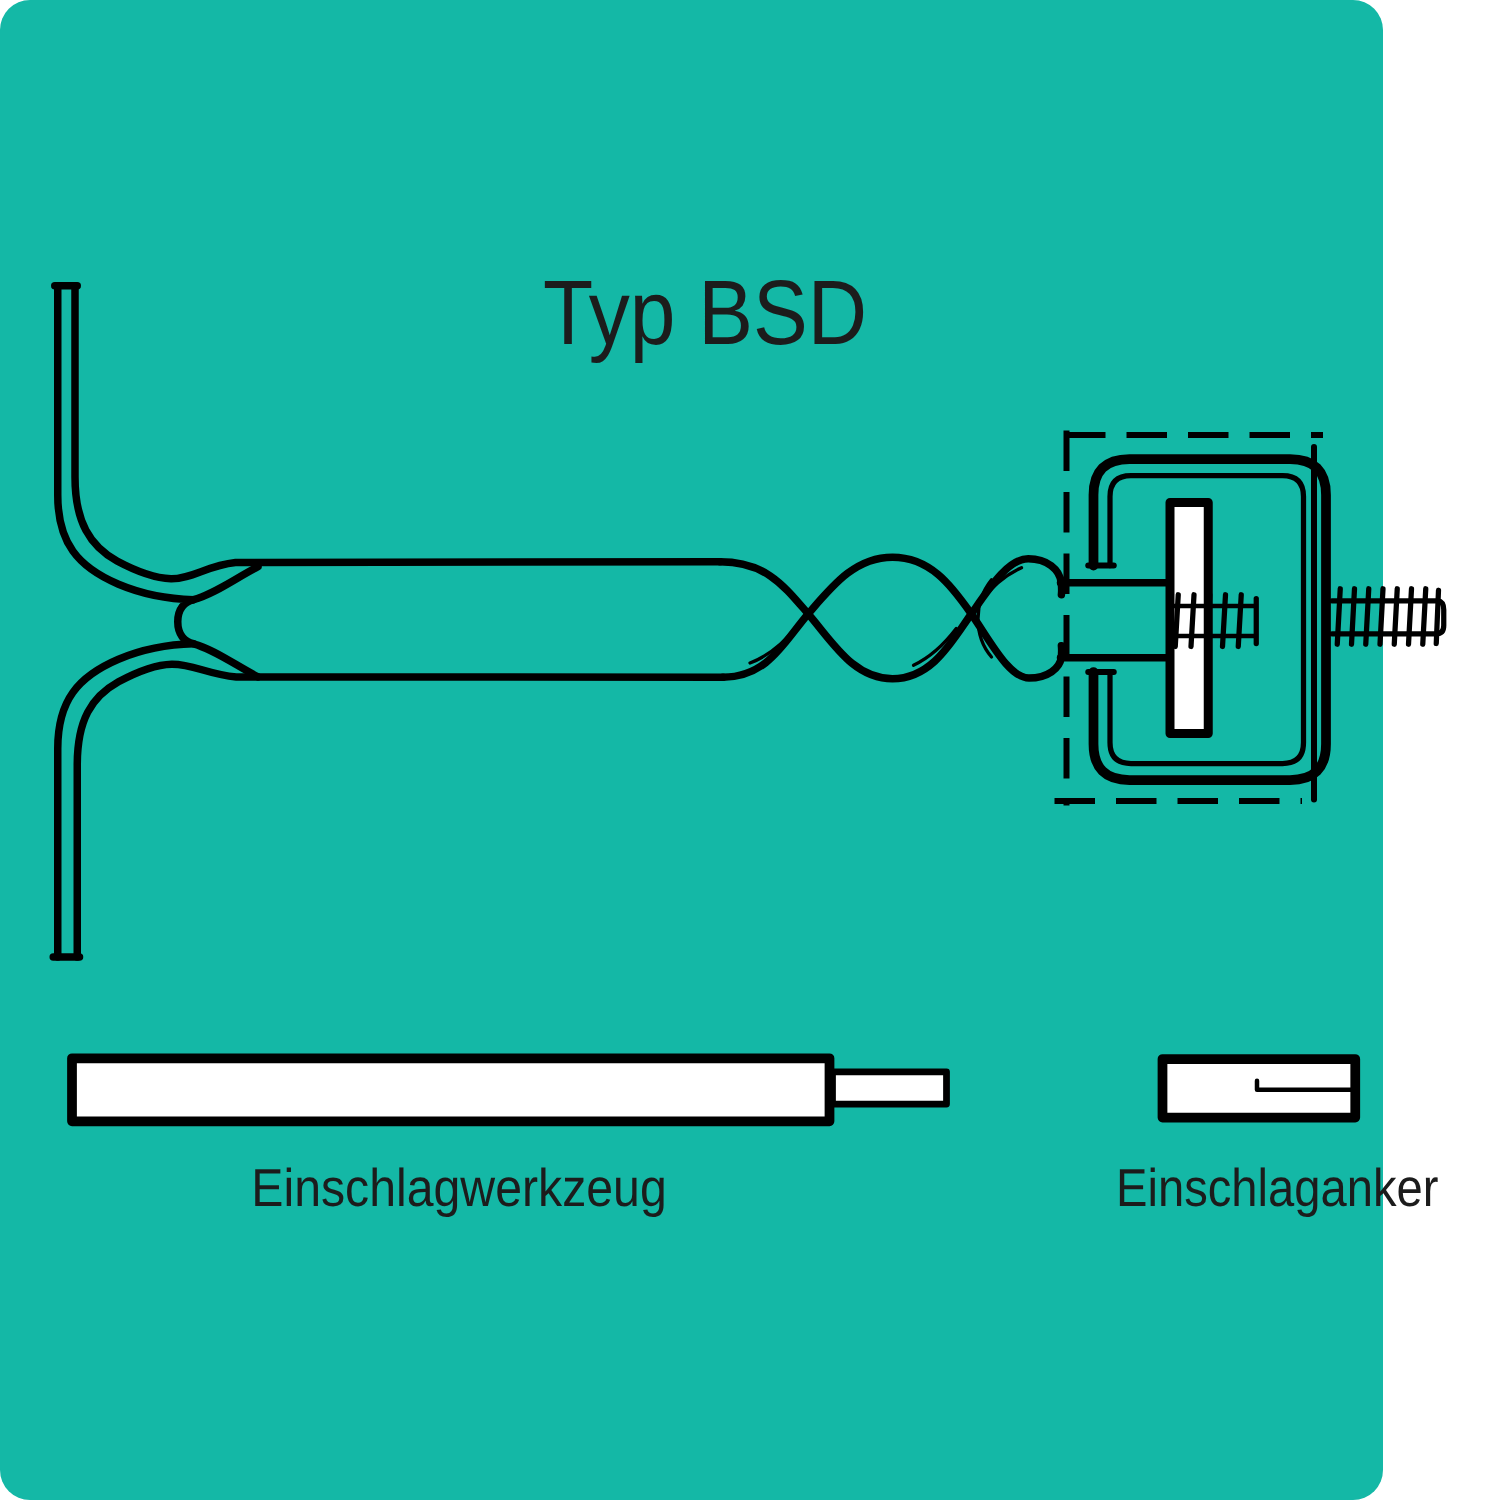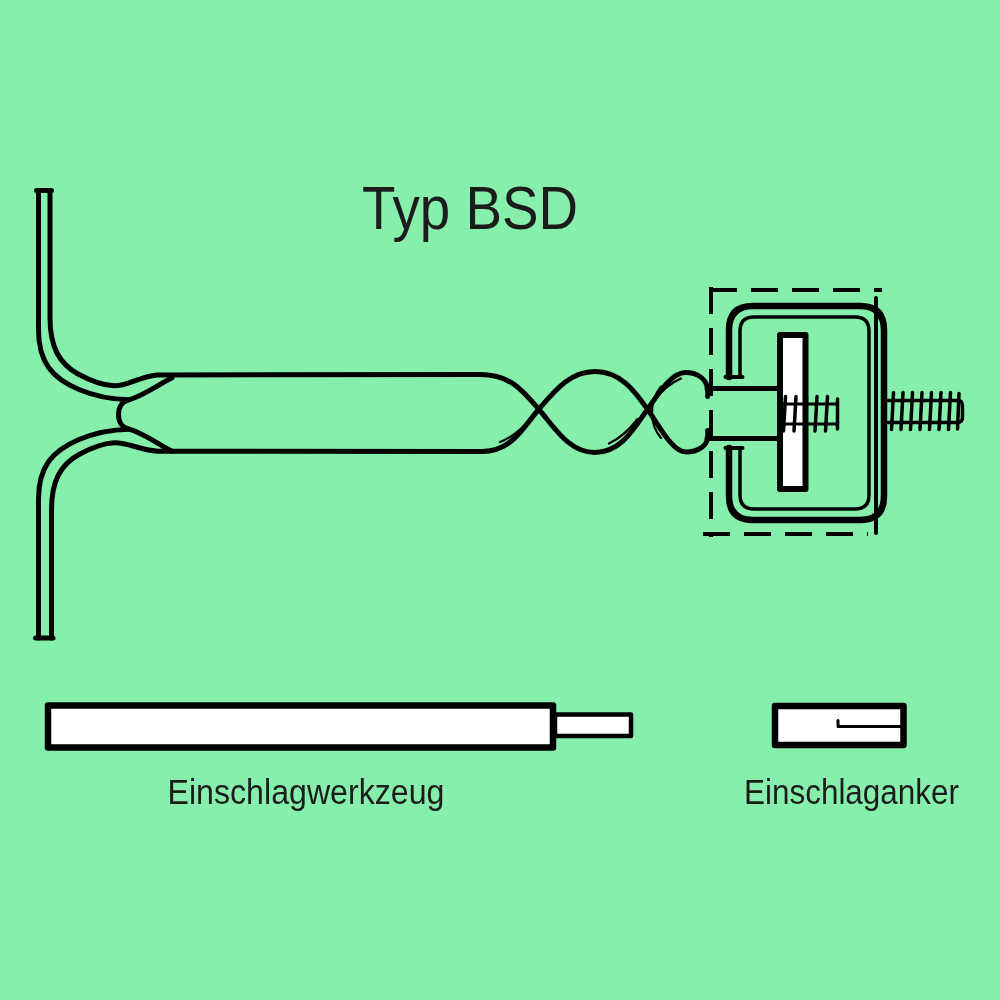--- a/index.html
+++ b/index.html
@@ -6,23 +6,24 @@
     margin: 0;
     padding: 0;
     background: #ffffff;
     width: 1000px;
     height: 1000px;
     overflow: hidden;
     font-family: "Liberation Sans", sans-serif;
   }
   .stage {
     position: relative;
-    width: 1000px;
+    width: 922px;
     height: 1000px;
-    background: #86efac;
+    background: #14b8a6;
+    border-radius: 20px;
   }
   svg { display: block; }
   .ln  { stroke: #000; fill: none; stroke-linecap: round; stroke-linejoin: round; }
   .w5  { stroke-width: 5; }
   .w65 { stroke-width: 6.5; }
   .w6  { stroke-width: 6; }
   .w45 { stroke-width: 4.5; }
   .w4  { stroke-width: 4; }
   .w35 { stroke-width: 3.5; }
   .w3  { stroke-width: 3; }

